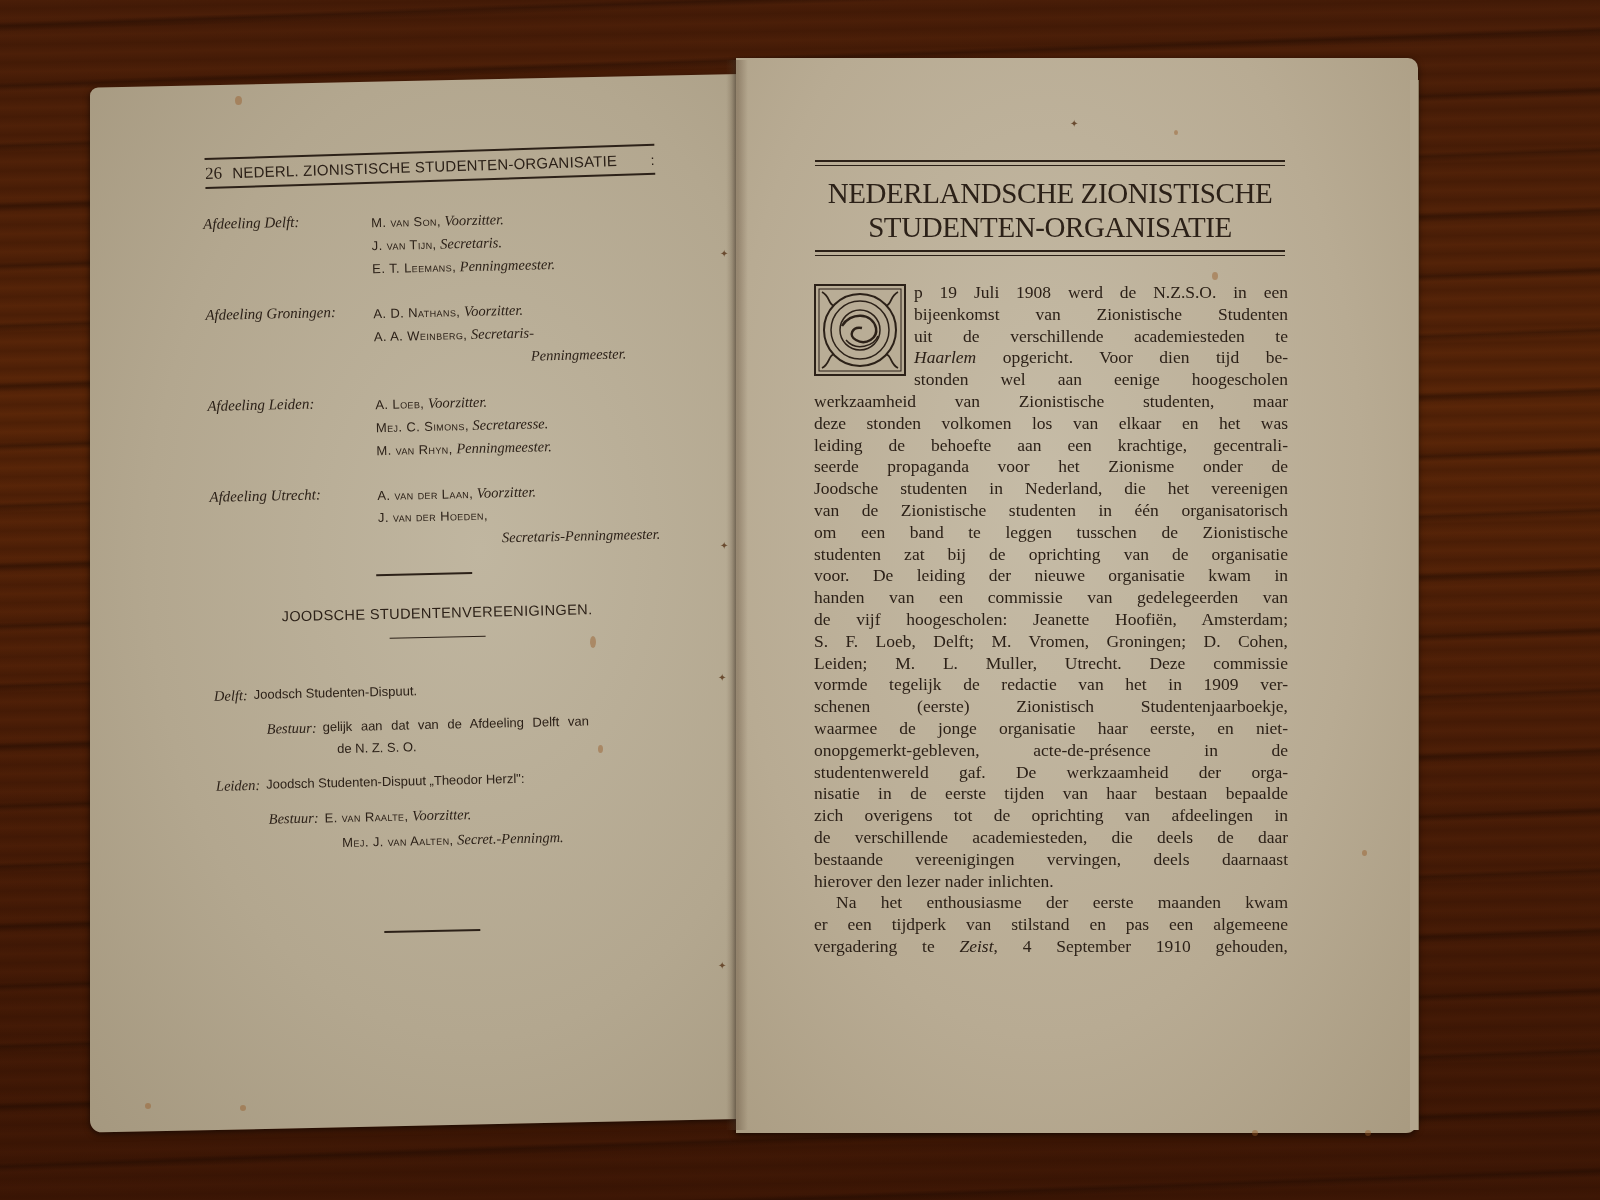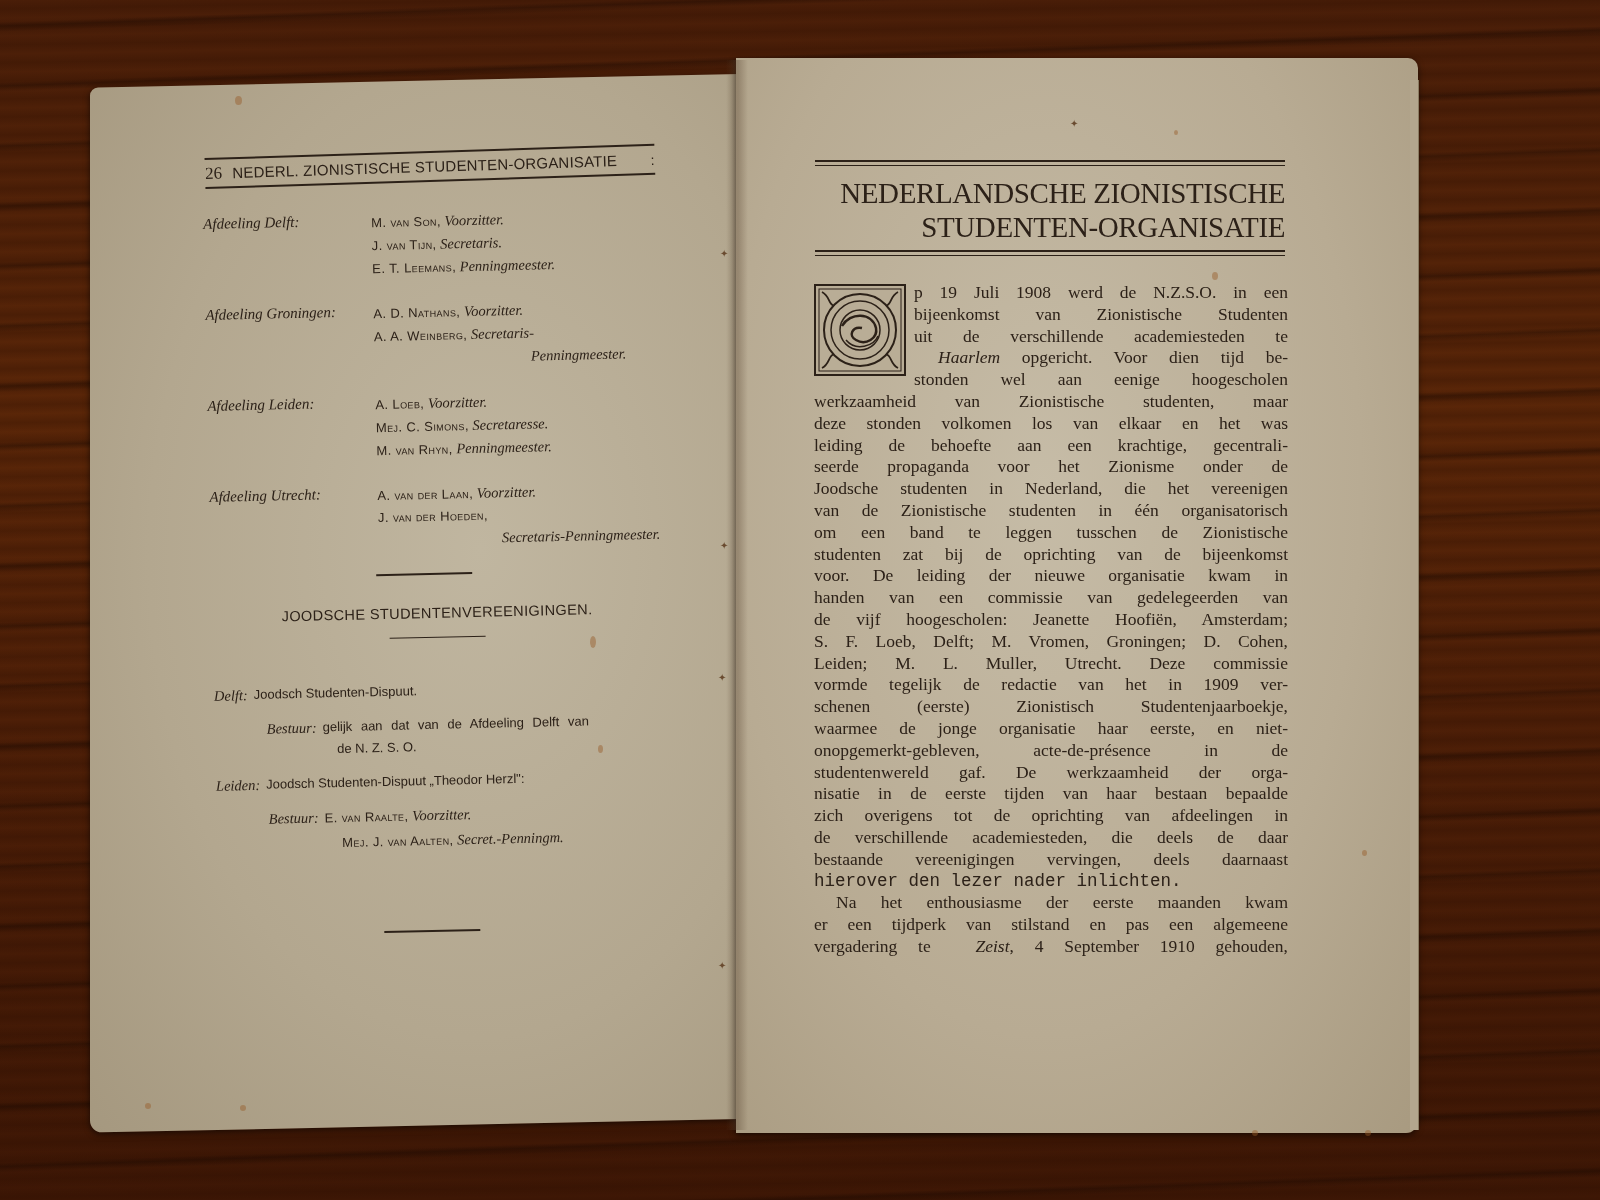--- a/index.html
+++ b/index.html
@@ -82,38 +82,38 @@
     .soc-text { word-spacing: 5px; }
     .soc-cont { padding-left: 122px; line-height: 22px; }
     .soc-gap { height: 12px; }
     .soc .name { font-variant: small-caps; letter-spacing: 0.4px; }
     .soc .role { font-family: "Liberation Serif", serif; font-style: italic; font-size: 14.5px; }
 
     
     .title-block { position: absolute; left: 815px; top: 160px; width: 470px; color: #2c2118; }
     .dbl-rule { border-top: 2px solid #2c2118; border-bottom: 1.5px solid #2c2118; height: 3px; }
     .title {
-      text-align: right; font-family: "Liberation Serif", serif; font-size: 29px; line-height: 34px;
+      text-align: center; font-family: "Liberation Serif", serif; font-size: 29px; line-height: 34px;
       letter-spacing: -0.4px; padding: 10px 0 6px 0;
     }
     .body-text {
       position: absolute; left: 814px; top: 282px; width: 474px;
       font-family: "Liberation Serif", serif; font-size: 17.5px; line-height: 21.8px;
       color: #2c2118; text-align: justify;
     }
     .drop-cap {
       float: left; width: 92px; height: 92px; margin: 2px 8px 0 0;
       border: 2px solid #2c2118; box-sizing: border-box; position: relative;
       background: #b9ad96;
     }
     .drop-cap svg { position: absolute; left: 0; top: 0; }
     .body-text .ln { display: block; text-align: justify; text-align-last: justify; white-space: nowrap; }
-    .body-text .ln.last { text-align-last: left; font-family: Liberation Mono, monospace; }
+    .body-text .ln.last { text-align-last: left; }
     .body-text .ln.indent { padding-left: 22px; }
-    .body-text em { font-style: italic; margin-left: 24px; }
+    .body-text em { font-style: italic; }
 
     .spot { position: absolute; border-radius: 50%; background: rgba(150,90,40,0.45); }
     .page-mark { position: absolute; color: #6a4b30; font-size: 10px; }
   </style>
 </head>
 <body>
 
 <div class="book">
   <div class="page page-left"></div>
   <div class="page page-right"></div>
@@ -244,21 +244,21 @@
     <span class="ln">uit de verschillende academiesteden te</span>
     <span class="ln"><em>Haarlem</em><span> opgericht. Voor dien tijd be-</span></span>
     <span class="ln">stonden wel aan eenige hoogescholen</span>
     <span class="ln">werkzaamheid van Zionistische studenten, maar</span>
     <span class="ln">deze stonden volkomen los van elkaar en het was</span>
     <span class="ln">leiding de behoefte aan een krachtige, gecentrali-</span>
     <span class="ln">seerde propaganda voor het Zionisme onder de</span>
     <span class="ln">Joodsche studenten in Nederland, die het vereenigen</span>
     <span class="ln">van de Zionistische studenten in één organisatorisch</span>
     <span class="ln">om een band te leggen tusschen de Zionistische</span>
-    <span class="ln">studenten zat bij de oprichting van de bijeenkomst</span>
+    <span class="ln">studenten zat bij de oprichting van de organisatie</span>
     <span class="ln">voor. De leiding der nieuwe organisatie kwam in</span>
     <span class="ln">handen van een commissie van gedelegeerden van</span>
     <span class="ln">de vijf hoogescholen: Jeanette Hoofiën, Amsterdam;</span>
     <span class="ln">S. F. Loeb, Delft; M. Vromen, Groningen; D. Cohen,</span>
     <span class="ln">Leiden; M. L. Muller, Utrecht. Deze commissie</span>
     <span class="ln">vormde tegelijk de redactie van het in 1909 ver-</span>
     <span class="ln">schenen (eerste) Zionistisch Studentenjaarboekje,</span>
     <span class="ln">waarmee de jonge organisatie haar eerste, en niet-</span>
     <span class="ln">onopgemerkt-gebleven, acte-de-présence in de</span>
     <span class="ln">studentenwereld gaf. De werkzaamheid der orga-</span>

